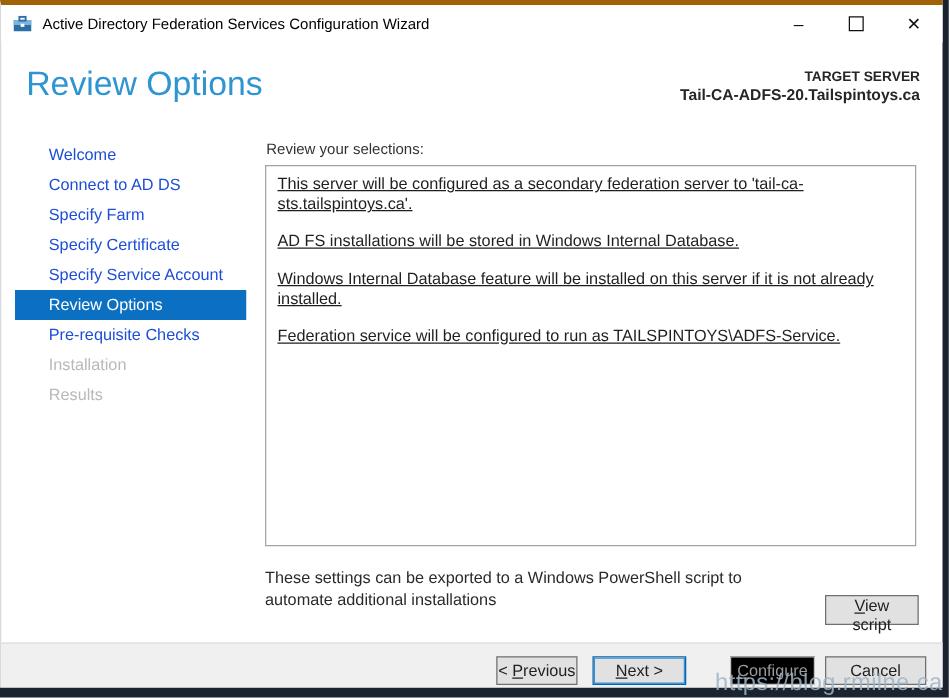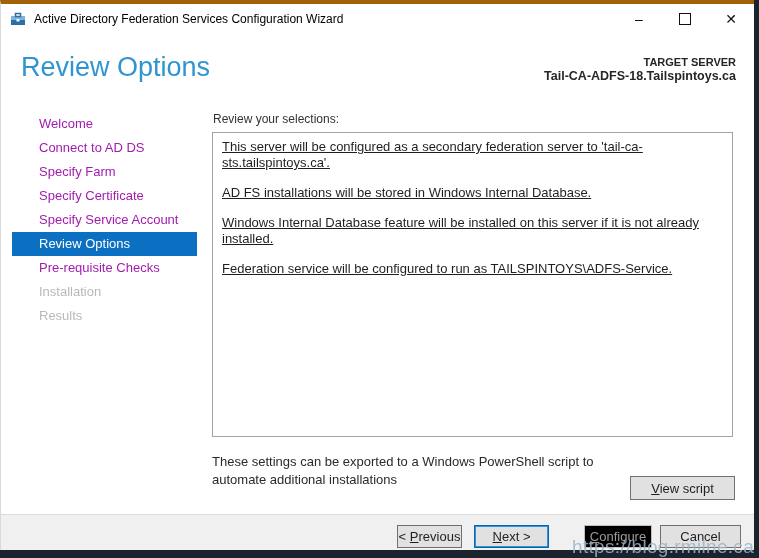--- a/index.html
+++ b/index.html
@@ -25,38 +25,38 @@
   
   .header{display:flex;justify-content:space-between;align-items:flex-start;
           padding:16px 18px 0 20px;}
   .page-title{font-size:27px;font-weight:300;line-height:34px;color:#2e95d2;margin:0;}
   .target{text-align:right;padding-top:6px;line-height:1.2;}
   .target .t-label{font-size:11px;font-weight:bold;color:#262626;}
   .target .t-name{font-size:12.5px;font-weight:bold;color:#262626;}
   
   .content{display:flex;margin-top:22px;height:413px;box-sizing:border-box;}
   .sidebar{width:211px;flex:0 0 211px;padding-top:6px;box-sizing:border-box;}
-  .side-item{height:24px;line-height:24px;font-size:13px;color:#a21caf;
+  .side-item{height:24px;line-height:24px;font-size:13px;color:#1d4ed8;
              margin:0 15px 0 11px;padding-left:27px;white-space:nowrap;cursor:default;}
   .side-item.active{background:#0c70c2;color:#ffffff;}
   .side-item.disabled{color:#b9b9b9;}
   .main{flex:1;position:relative;padding-right:21px;box-sizing:border-box;}
   .review-label{font-size:12px;color:#333;margin:6px 0 6px 1px;}
   .review-box{
     border:1px solid #a3a3a3;background:#fff;height:305px;box-sizing:border-box;
     padding:6px 9px;overflow:hidden;
   }
   .review-box p{margin:0 0 14px 0;font-size:13px;line-height:16px;color:#1f1f1f;text-decoration:underline;}
   .export-note{margin-top:16px;max-width:430px;font-size:13px;line-height:18px;color:#2a2a2a;}
   .btn{
     box-sizing:border-box;height:24px;background:#e1e1e1;border:1px solid #707070;
     font-family:inherit;font-size:13px;color:#1f1f1f;padding:0 10px;cursor:default;
   }
   .btn u{text-decoration:underline;}
-  #view-script{position:absolute;top:370px;right:19px;width:105px;}
+  #view-script{position:absolute;top:370px;right:19px;width:75px;}
   
   .footer{
     position:absolute;left:0;right:0;bottom:0;height:35px;background:#f0f0f0;
     border-top:1px solid #dcdcdc;
   }
   .footer .btn{position:absolute;top:10px;height:23px;padding:0;}
   #btn-previous{left:396px;width:65px;}
   #btn-next{left:473px;width:75px;border:1px solid #0067b5;box-shadow:inset 0 0 0 1px #3d8fd1;}
   #btn-configure{left:583px;width:68px;background:#000000;border:1px solid #bfbfbf;color:#9a9a9a;}
   #btn-cancel{left:659px;width:81px;}
@@ -87,21 +87,21 @@
           <span class="glyph-max"></span>
         </div>
         <div class="ctrl">✕</div>
       </div>
   </div>
 
   <div class="header">
     <h1 class="page-title">Review Options</h1>
     <div class="target">
       <div class="t-label">TARGET SERVER</div>
-      <div class="t-name">Tail-CA-ADFS-18.Tailspintoys.ca</div>
+      <div class="t-name">Tail-CA-ADFS-20.Tailspintoys.ca</div>
     </div>
   </div>
 
   <div class="content">
     <div class="sidebar">
         <div class="side-item enabled">Welcome</div>
         <div class="side-item enabled">Connect to AD DS</div>
         <div class="side-item enabled">Specify Farm</div>
         <div class="side-item enabled">Specify Certificate</div>
         <div class="side-item enabled">Specify Service Account</div>

